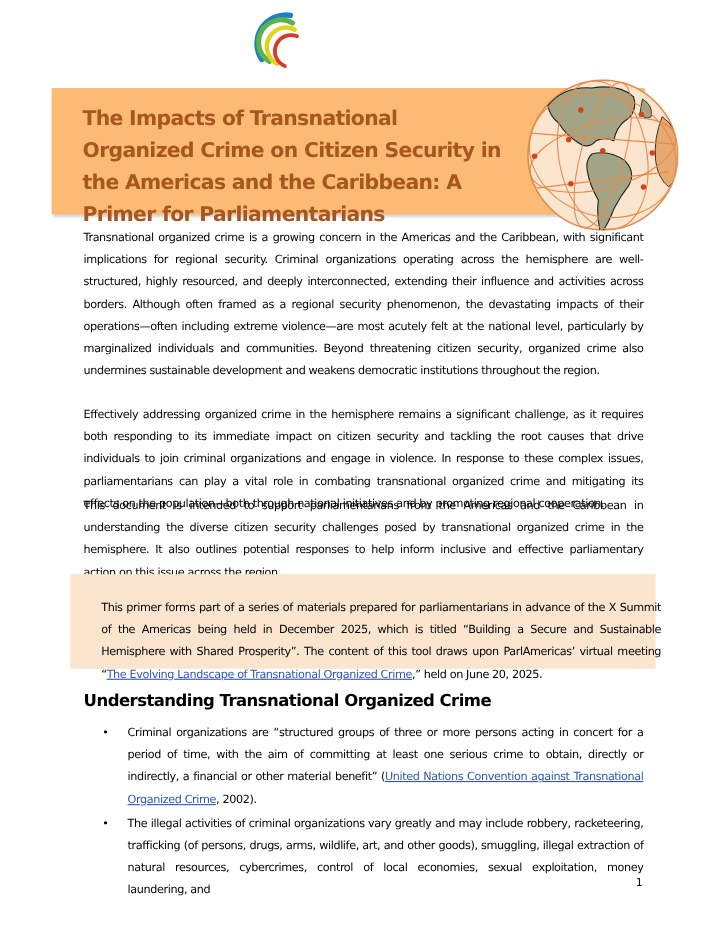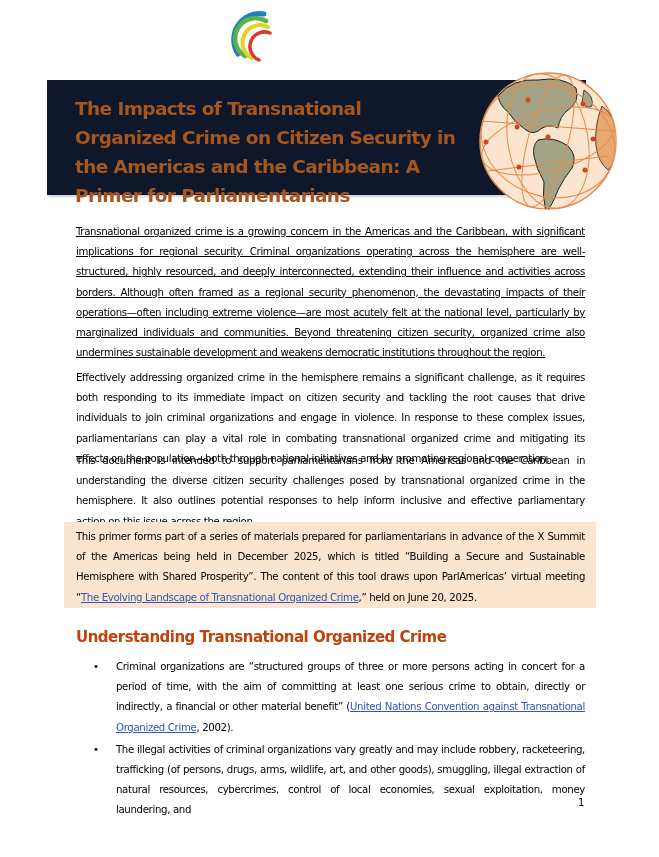--- a/index.html
+++ b/index.html
@@ -4,34 +4,34 @@
 <style>
   html, body { margin:0; padding:0; background:#ffffff; }
   body { width:659px; height:857px; position:relative; overflow:hidden;
          font-family:"Liberation Sans", "DejaVu Sans", sans-serif; color:#000; }
   .logo { position:absolute; left:228px; top:8px; width:210px; height:56px; }
   .logo svg { position:absolute; left:0; top:0; }
   .logo-text { position:absolute; left:40px; top:16px; font-size:26px; font-weight:bold;
                font-style:italic; color:#4a4a4a; letter-spacing:-0.3px; white-space:nowrap;
                font-family:"Liberation Sans", sans-serif; }
   .title-box { position:absolute; left:47px; top:80px; width:539px; height:115px;
-               background:#0f172a; box-shadow:1px 2px 2px rgba(120,120,150,0.35); }
+               background:#fdba74; box-shadow:1px 2px 2px rgba(120,120,150,0.35); }
   .title { position:absolute; left:28px; top:14px; width:390px; font-size:18.5px; font-weight:bold;
            color:#a6561f; line-height:29px; font-family:"DejaVu Sans", sans-serif; letter-spacing:-0.6px; }
   .globe { position:absolute; left:468px; top:66px; }
   .body-text { position:absolute; left:76px; width:509px; font-size:10.2px; line-height:20.2px;
                text-align:justify; font-family:"DejaVu Sans", sans-serif; letter-spacing:-0.35px; margin:0; }
-  #p1 { top:222px;text-decoration:underline; }
+  #p1 { top:207px; }
   #p2 { top:368px; }
   #p3 { top:451px; }
   .callout { position:absolute; left:64px; top:522px; width:532px; height:86px; background:#fbe5cf; }
-  .callout p { position:absolute; left:12px; top:5px; width:509px; margin:0; font-size:10.2px; line-height:20.2px;
+  .callout p { position:absolute; left:12px; top:5px; width:509px; margin:16px; font-size:10.2px; line-height:20.2px;
                text-align:justify; font-family:"DejaVu Sans", sans-serif; letter-spacing:-0.35px; }
   a.link { color:#2f56b8; text-decoration:underline; }
-  .section-heading { position:absolute; left:76px; top:628px; font-size:15px; font-weight:bold; color:#c2410c;
+  .section-heading { position:absolute; left:76px; top:628px; font-size:15px; font-weight:bold; color:#000000;
                      font-family:"DejaVu Sans", sans-serif; letter-spacing:-0.5px; margin:0; }
   .bullets { position:absolute; left:76px; top:657px; width:509px; margin:0; padding:0; list-style:none; }
   .bullets li { position:relative; padding-left:40px; font-size:10.2px; line-height:20.2px; text-align:justify;
                 font-family:"DejaVu Sans", sans-serif; letter-spacing:-0.35px; margin-bottom:2px; }
   .bullet-dot { position:absolute; left:17px; top:0; }
   .page-number { position:absolute; left:578px; top:797px; font-size:10px; font-family:"DejaVu Sans", sans-serif; }
 </style>
 </head>
 <body>
 

